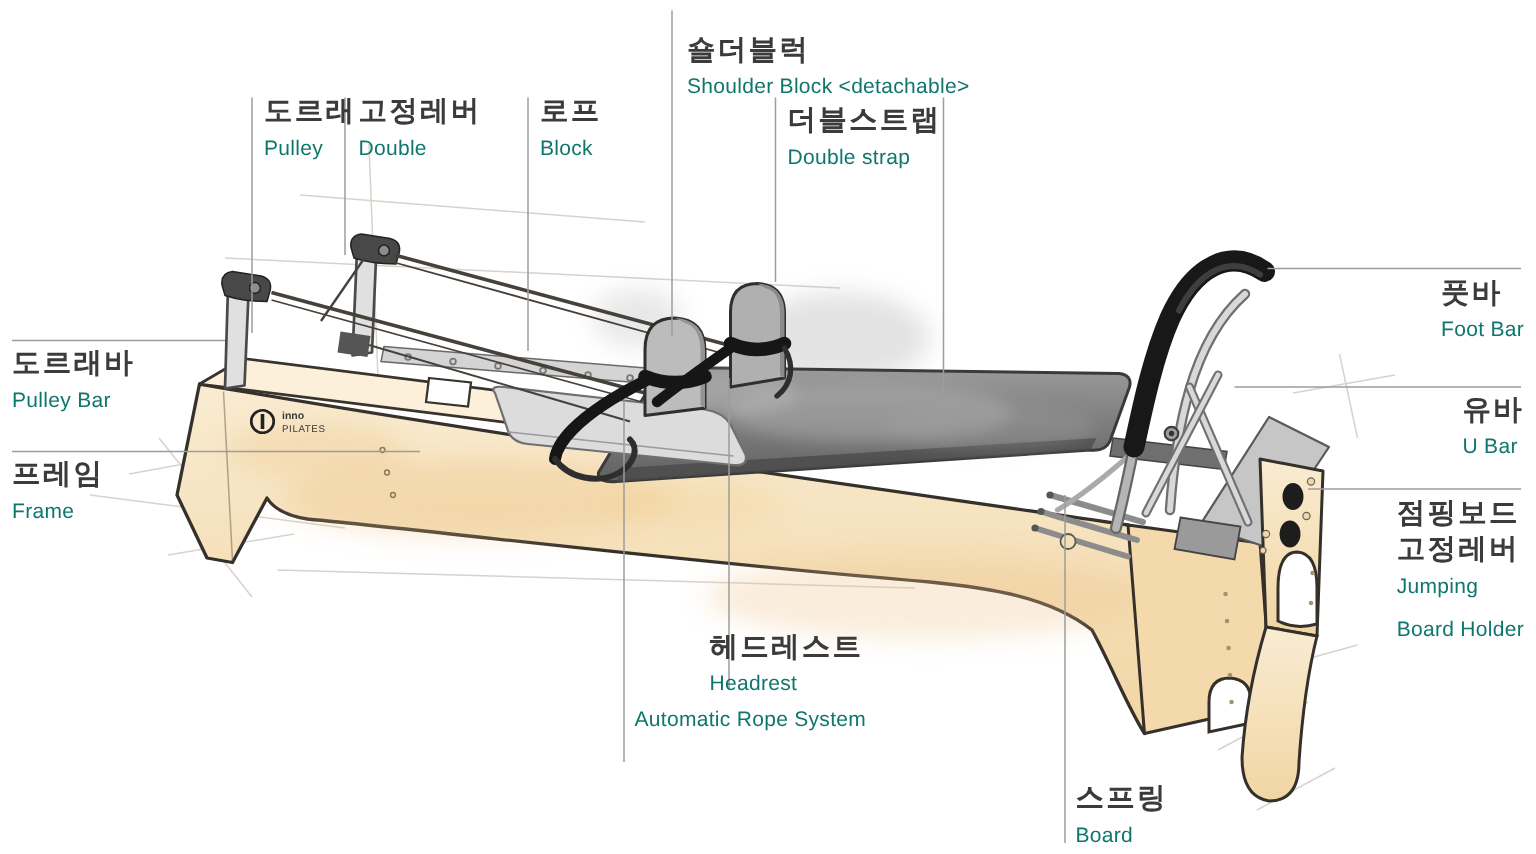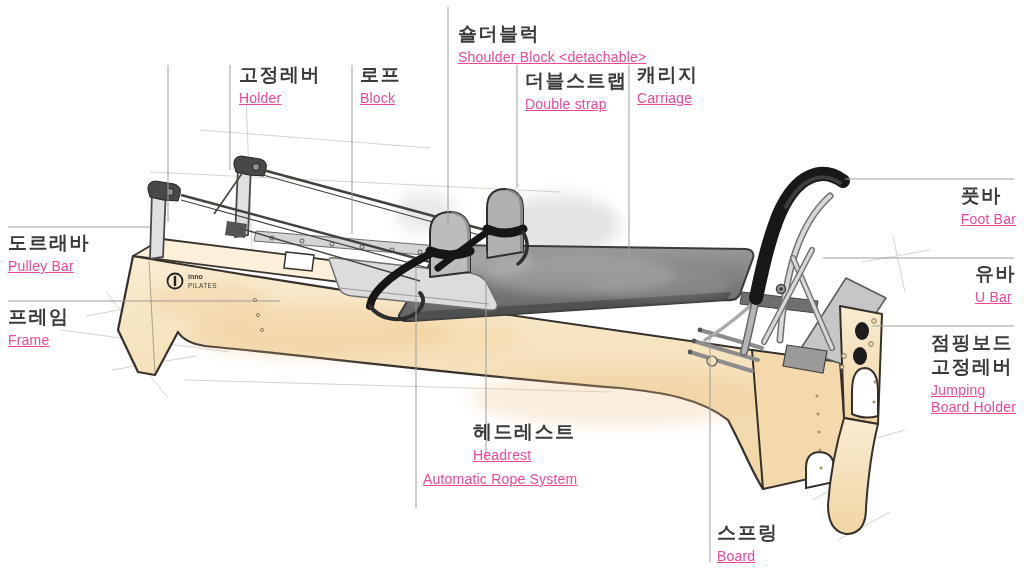--- a/index.html
+++ b/index.html
@@ -3,21 +3,21 @@
 <meta charset="utf-8">
 <style>
   html,body{margin:0;padding:0;background:#ffffff;}
   .stage{
     position:relative;width:1024px;height:569px;overflow:hidden;background:#fff;
     font-family:"Liberation Sans","DejaVu Sans",sans-serif;
   }
   .stage svg{position:absolute;left:0;top:0;}
   .lbl{position:absolute;white-space:nowrap;}
   .lbl .ko{font-size:19px;font-weight:bold;color:#3b3b3b;letter-spacing:1.5px;line-height:24px;}
-  .lbl .en{font-size:14px;color:#ec4899;letter-spacing:0.2px;line-height:17px;margin-top:3px;text-decoration:underline;}
+  .lbl .en{font-size:14px;color:#0f766e;letter-spacing:0.2px;line-height:17px;margin-top:3px;}
   .lbl.right{text-align:left;}
   .lbl .ko2{margin-top:0;}
 </style>
 </head>
 <body>
 
 <div class="stage">
 
 <svg width="1024" height="569" viewBox="0 0 1024 569">
   <defs>
@@ -223,40 +223,40 @@
     <line x1="416" y1="267" x2="416" y2="508"></line>
     <line x1="710" y1="330" x2="710" y2="562"></line>
   </g>
 </svg>
 
   <div class="lbl" style="left:458px;top:5px;margin-top:17px;">
     <div class="ko">숄더블럭</div>
     <div class="en">Shoulder Block &lt;detachable&gt;</div>
   </div>
 
+  <div class="lbl" style="left:176px;top:63px;">
+    <div class="ko">도르래</div>
+    <div class="en">Pulley</div>
+  </div>
 
   <div class="lbl" style="left:239px;top:63px;">
     <div class="ko">고정레버</div>
-    <div class="en">Holder</div>
+    <div class="en">Double</div>
   </div>
 
   <div class="lbl" style="left:360px;top:63px;">
     <div class="ko">로프</div>
     <div class="en">Block</div>
   </div>
 
   <div class="lbl" style="left:525px;top:69px;">
     <div class="ko">더블스트랩</div>
     <div class="en">Double strap</div>
   </div>
 
-  <div class="lbl" style="left:637px;top:63px;">
-    <div class="ko">캐리지</div>
-    <div class="en">Carriage</div>
-  </div>
 
   <div class="lbl" style="left:8px;top:231px;">
     <div class="ko">도르래바</div>
     <div class="en">Pulley Bar</div>
   </div>
 
   <div class="lbl" style="left:8px;top:305px;">
     <div class="ko">프레임</div>
     <div class="en">Frame</div>
   </div>
@@ -268,21 +268,21 @@
 
   <div class="lbl right" style="right:8px;top:262px;">
     <div class="ko">유바</div>
     <div class="en">U Bar</div>
   </div>
 
   <div class="lbl right" style="right:8px;top:331px;">
     <div class="ko">점핑보드</div>
     <div class="ko ko2">고정레버</div>
     <div class="en">Jumping</div>
-    <div class="en" style="margin-top:0;">Board Holder</div>
+    <div class="en" style="margin-top:12px;">Board Holder</div>
   </div>
 
   <div class="lbl" style="left:473px;top:420px;">
     <div class="ko">헤드레스트</div>
     <div class="en">Headrest</div>
   </div>
 
   <div class="lbl" style="left:423px;top:468px;">
     <div class="en">Automatic Rope System</div>
   </div>

